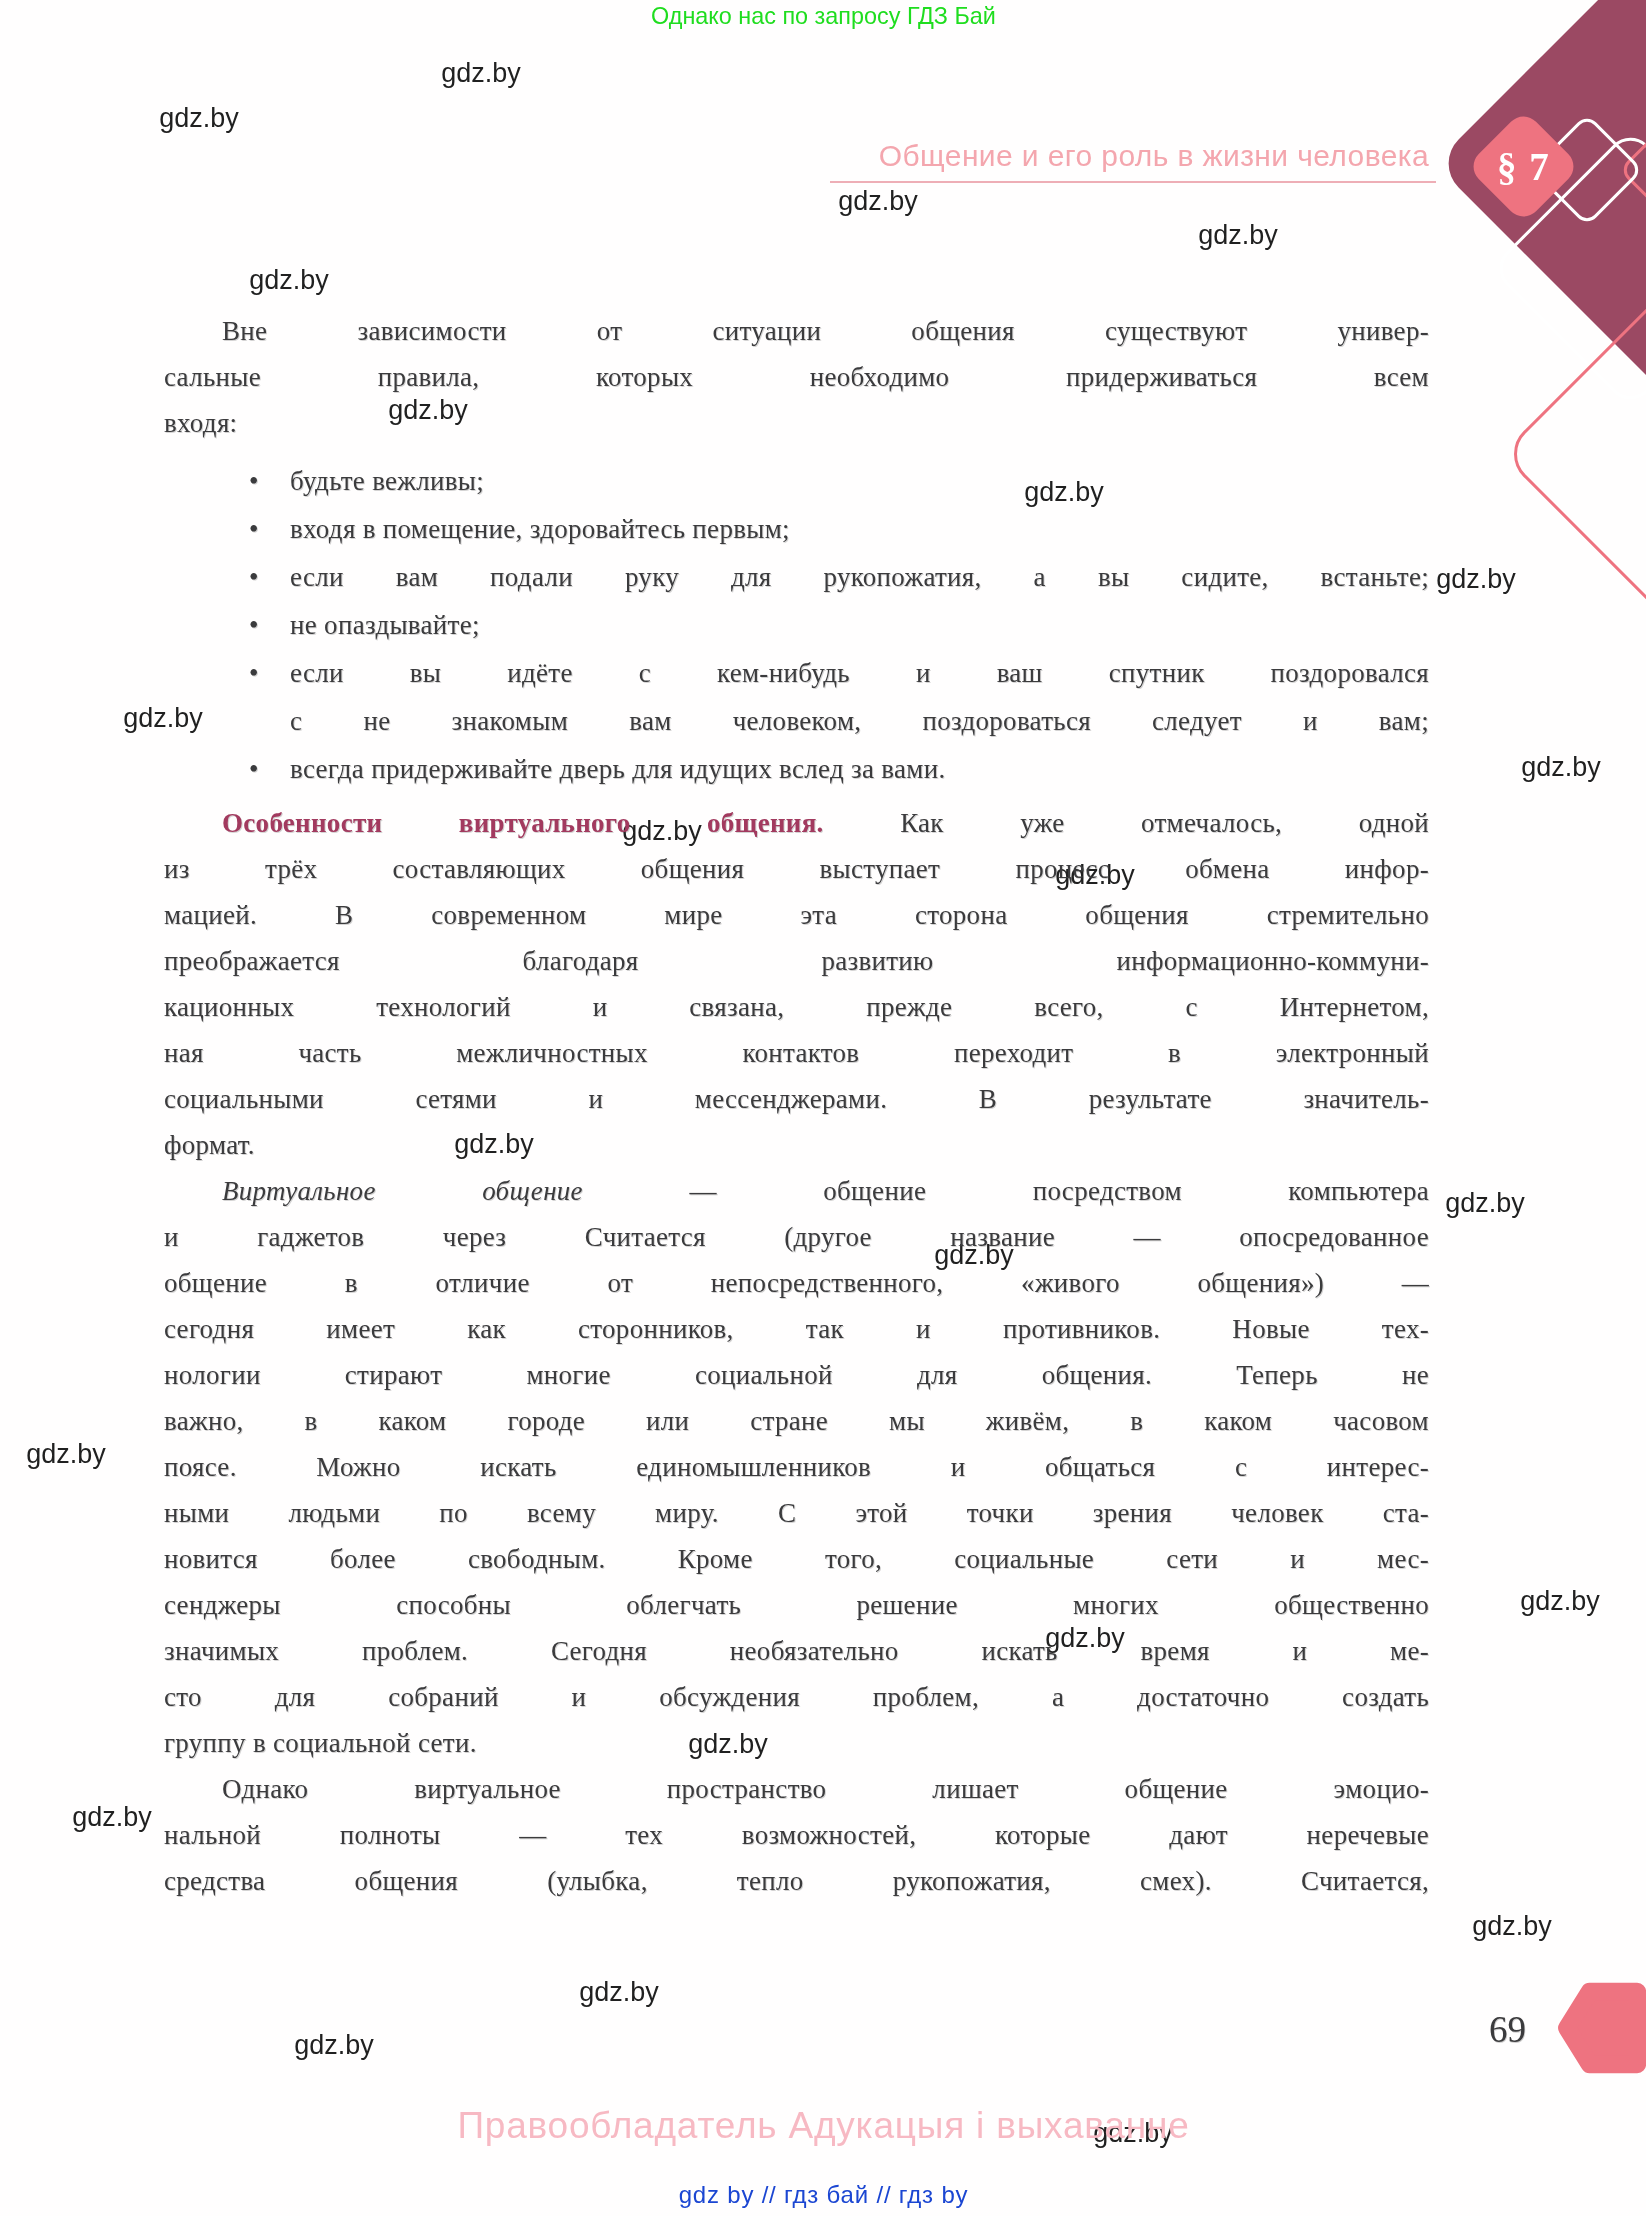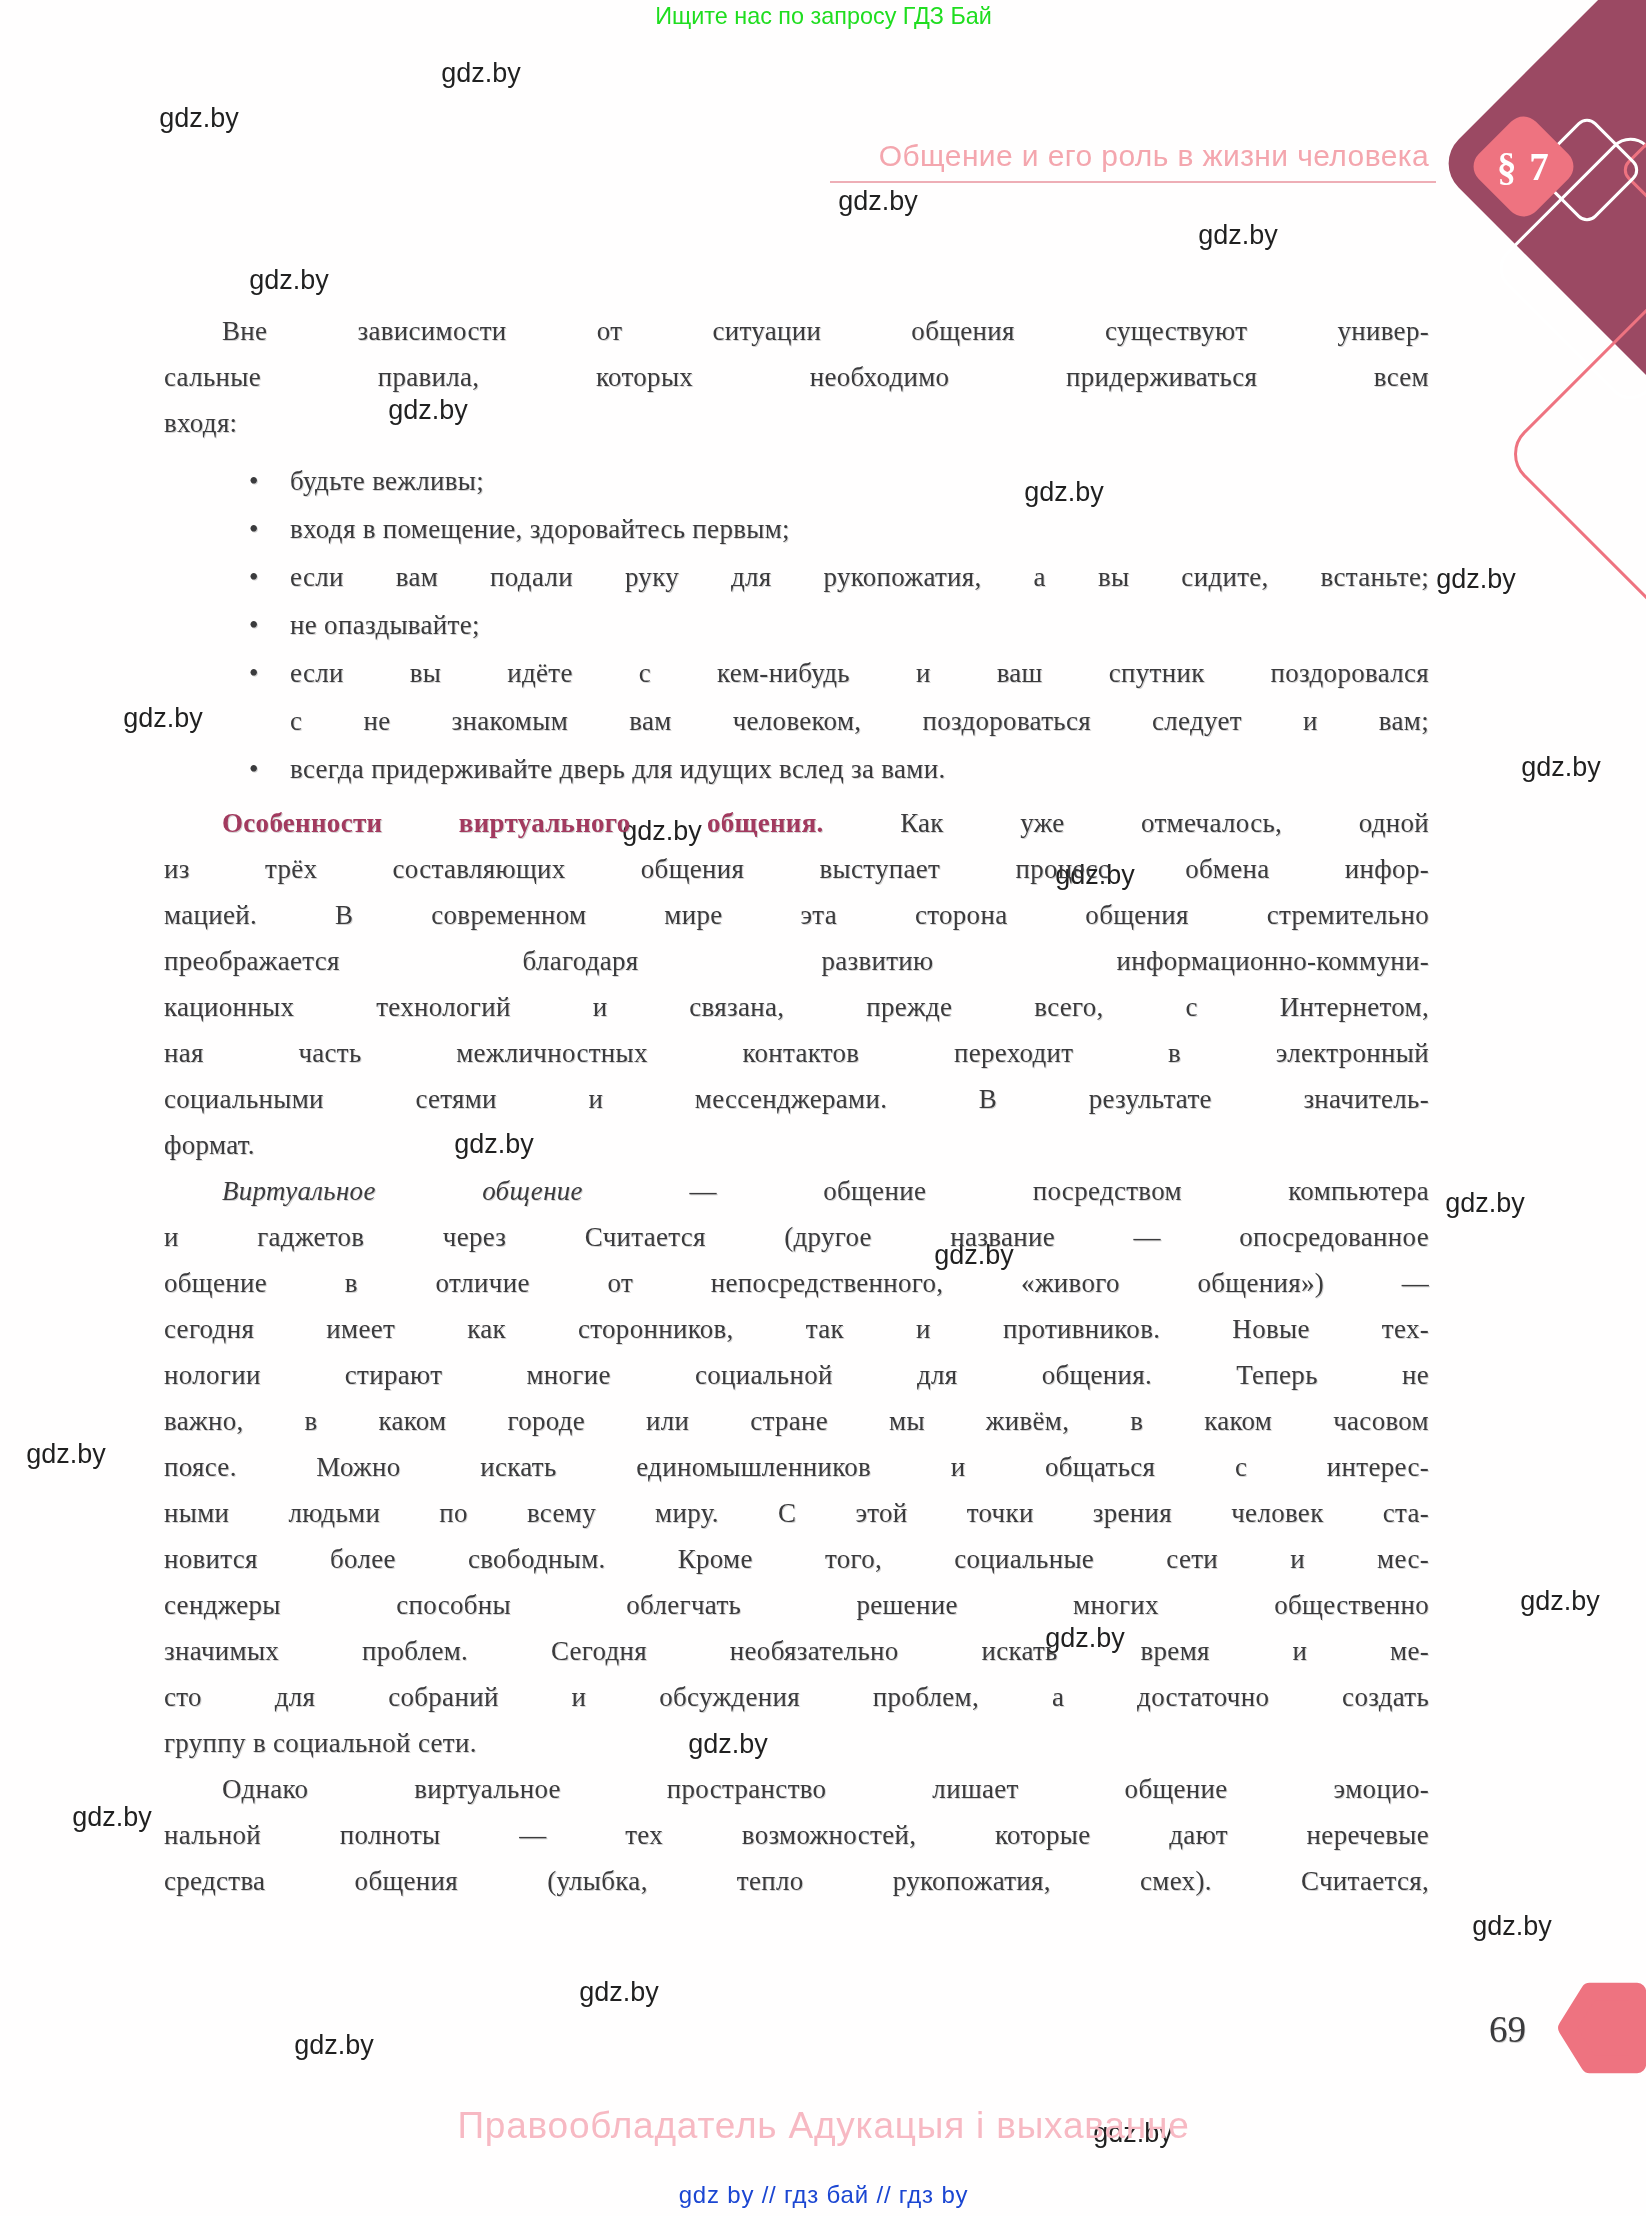--- a/index.html
+++ b/index.html
@@ -130,21 +130,21 @@
     font-family:"Liberation Sans","DejaVu Sans",sans-serif;
     font-size:24px;letter-spacing:0.8px;
     color:var(--c-blue);
   }
 </style>
 </head>
 <body>
 
 <div class="page">
 
-  <div class="promo-banner">Ищите нас по запросу ГДЗ Бай</div>
+  <div class="promo-banner">Однако нас по запросу ГДЗ Бай</div>
 
   <div id="watermark-layer">
       <span class="watermark" style="left: 481px; top: 73px;">gdz.by</span>
       <span class="watermark" style="left: 199px; top: 118px;">gdz.by</span>
       <span class="watermark" style="left: 878px; top: 201px;">gdz.by</span>
       <span class="watermark" style="left: 1238px; top: 235px;">gdz.by</span>
       <span class="watermark" style="left: 289px; top: 280px;">gdz.by</span>
       <span class="watermark" style="left: 428px; top: 410px;">gdz.by</span>
       <span class="watermark" style="left: 1064px; top: 492px;">gdz.by</span>
       <span class="watermark" style="left: 1476px; top: 579px;">gdz.by</span>

